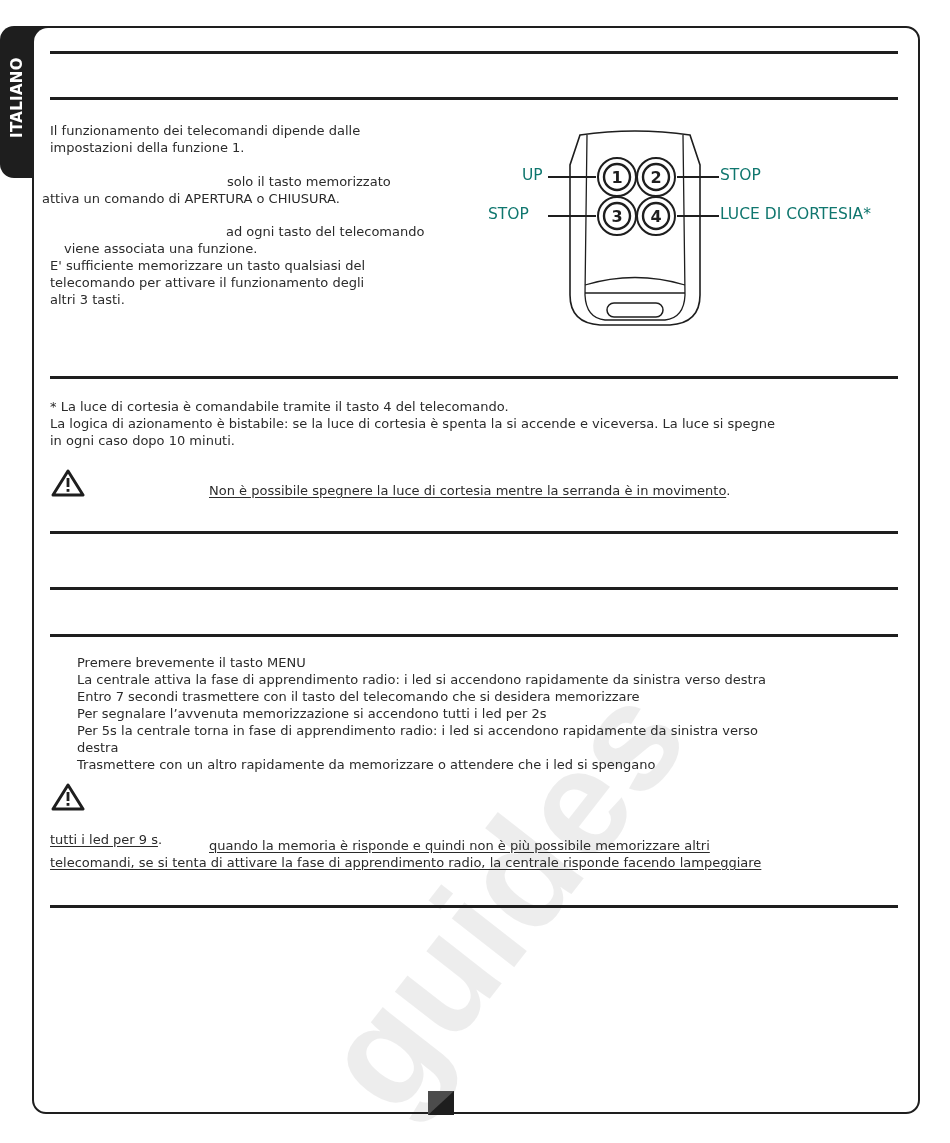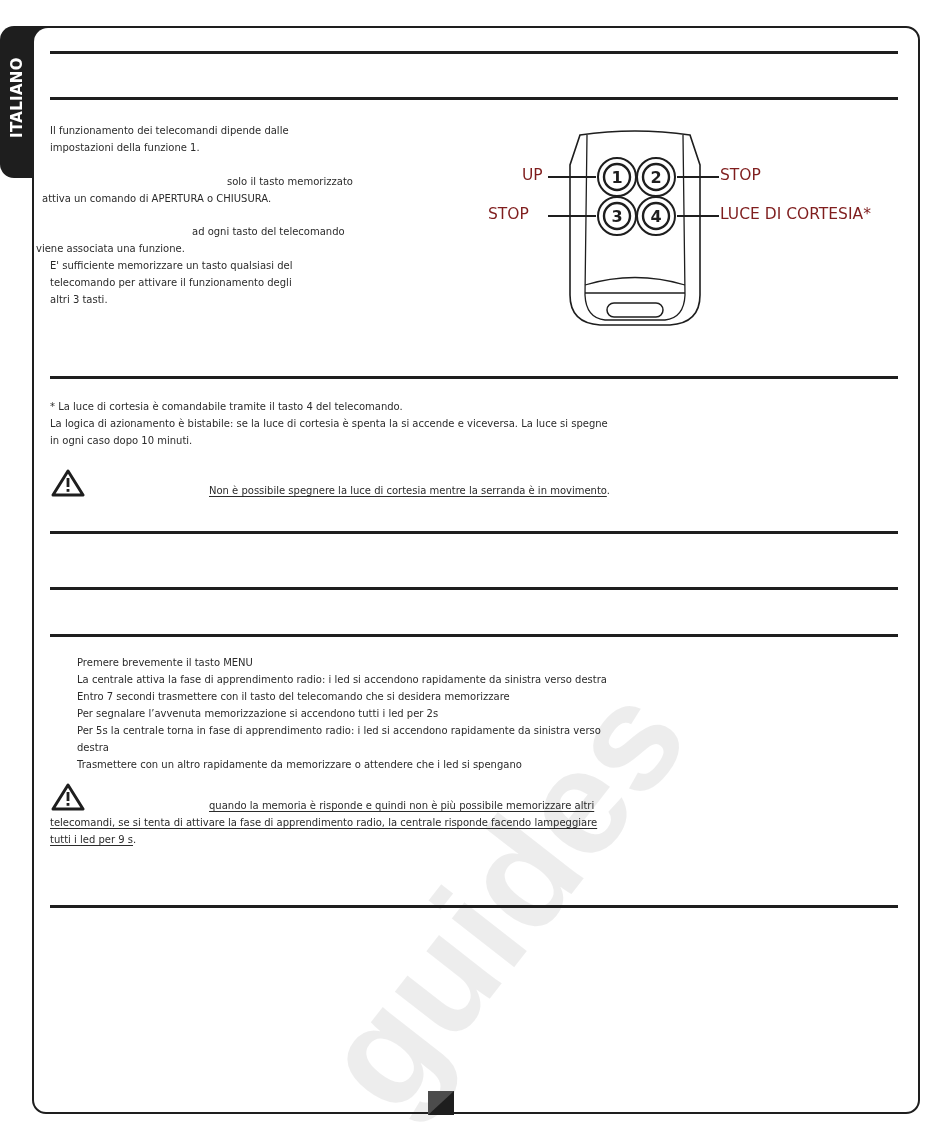--- a/index.html
+++ b/index.html
@@ -9,24 +9,24 @@
              border: 2px solid #1e1e1e; border-radius: 12px 14px 14px 14px; box-sizing: border-box; }
     .lang-tab { position: absolute; left: 0; top: 26px; width: 34px; height: 152px;
                 background: #1e1e1e; border-radius: 14px 0 0 14px; }
     .lang-tab-cap { position: absolute; left: 20px; top: 26px; width: 50px; height: 20px; background:#1e1e1e;
                     border-radius: 0 0 0 0; }
     .lang-tab-curve { position: absolute; left: 34px; top: 28px; width: 40px; height: 40px;
                       background: #fff; border-radius: 14px 0 0 0; }
     .lang-label { position: absolute; left: 8px; top: 112px; transform: rotate(-90deg); transform-origin: left top;
                   color: #fff; font-weight: bold; font-size: 15px; letter-spacing: 0.3px; white-space: nowrap; }
     .rule { position: absolute; left: 50px; width: 848px; height: 3px; background: #1e1e1e; }
-    .txt { position: absolute; font-size: 10px; line-height: 17px; white-space: nowrap; color: #2b2b2b; }
-    .u { text-decoration: underline; text-underline-offset: 2px; }
+    .txt { position: absolute; font-size: 13px; line-height: 17px; white-space: nowrap; color: #2b2b2b; }
+    .u { text-decoration: underline; text-underline-offset: 2px; margin-top: 40px; }
     .warn { position: absolute; }
-    .rlabel { position: absolute; font-size: 15.5px; color:#7f1d1d; white-space: nowrap; text-align: right; }
+    .rlabel { position: absolute; font-size: 15.5px; color:#0f766e; white-space: nowrap; text-align: right; }
     .page-marker { position: absolute; left: 428px; top: 1091px; width: 26px; height: 24px; background: #1e1e1e; }
     .page-marker-shade { position: absolute; left: 428px; top: 1091px; width: 0; height: 0;
                          border-top: 24px solid #6a6a6a; border-right: 26px solid transparent; opacity: 0.6; }
     .watermark { position: absolute; left: 0; top: 0; width: 950px; height: 1143px; pointer-events: none; }
   </style>
 </head>
 <body>
 
 <svg class="watermark" viewBox="0 0 950 1143">
   <text x="0" y="0" transform="translate(395,1120) rotate(-52)" font-family="Liberation Sans, sans-serif" font-size="150" font-weight="bold" fill="#000" fill-opacity="0.07">guides</text>
@@ -45,22 +45,22 @@
 <div class="rule" style="top:531px"></div>
 <div class="rule" style="top:587px"></div>
 <div class="rule" style="top:634px"></div>
 <div class="rule" style="top:905px"></div>
 
 <div>
   <div class="txt" style="left:50px;top:122px">Il funzionamento dei telecomandi dipende dalle</div>
   <div class="txt" style="left:50px;top:139px">impostazioni della funzione 1.</div>
   <div class="txt" style="left:227px;top:173px">solo il tasto memorizzato</div>
   <div class="txt" style="left:42px;top:190px">attiva un comando di APERTURA o CHIUSURA.</div>
-  <div class="txt" style="left:192px;top:223px">ad ogni tasto del telecomando</div>
-  <div class="txt" style="left:36px;top:240px">viene associata una funzione.</div>
+  <div class="txt" style="left:226px;top:223px">ad ogni tasto del telecomando</div>
+  <div class="txt" style="left:64px;top:240px">viene associata una funzione.</div>
   <div class="txt" style="left:50px;top:257px">E' sufficiente memorizzare un tasto qualsiasi del</div>
   <div class="txt" style="left:50px;top:274px">telecomando per attivare il funzionamento degli</div>
   <div class="txt" style="left:50px;top:291px">altri 3 tasti.</div>
 </div>
 
 <svg style="position:absolute;left:560px;top:125px" width="150" height="205" viewBox="0 0 150 205">
   <path d="M20,10 Q75,2 130,10 L140,40 L140,170 Q140,198 110,200 L40,200 Q10,198 10,170 L10,40 Z" fill="#fff" stroke="#1e1e1e" stroke-width="1.6"></path>
   <path d="M27,10 L25,170 Q26,193 45,195 L105,195 Q124,193 125,170 L123,10" fill="none" stroke="#1e1e1e" stroke-width="1.3"></path>
   <path d="M25,160 Q75,145 125,160" fill="none" stroke="#1e1e1e" stroke-width="1.3"></path>
   <path d="M25,168 L125,168" fill="none" stroke="#1e1e1e" stroke-width="1.3"></path>

